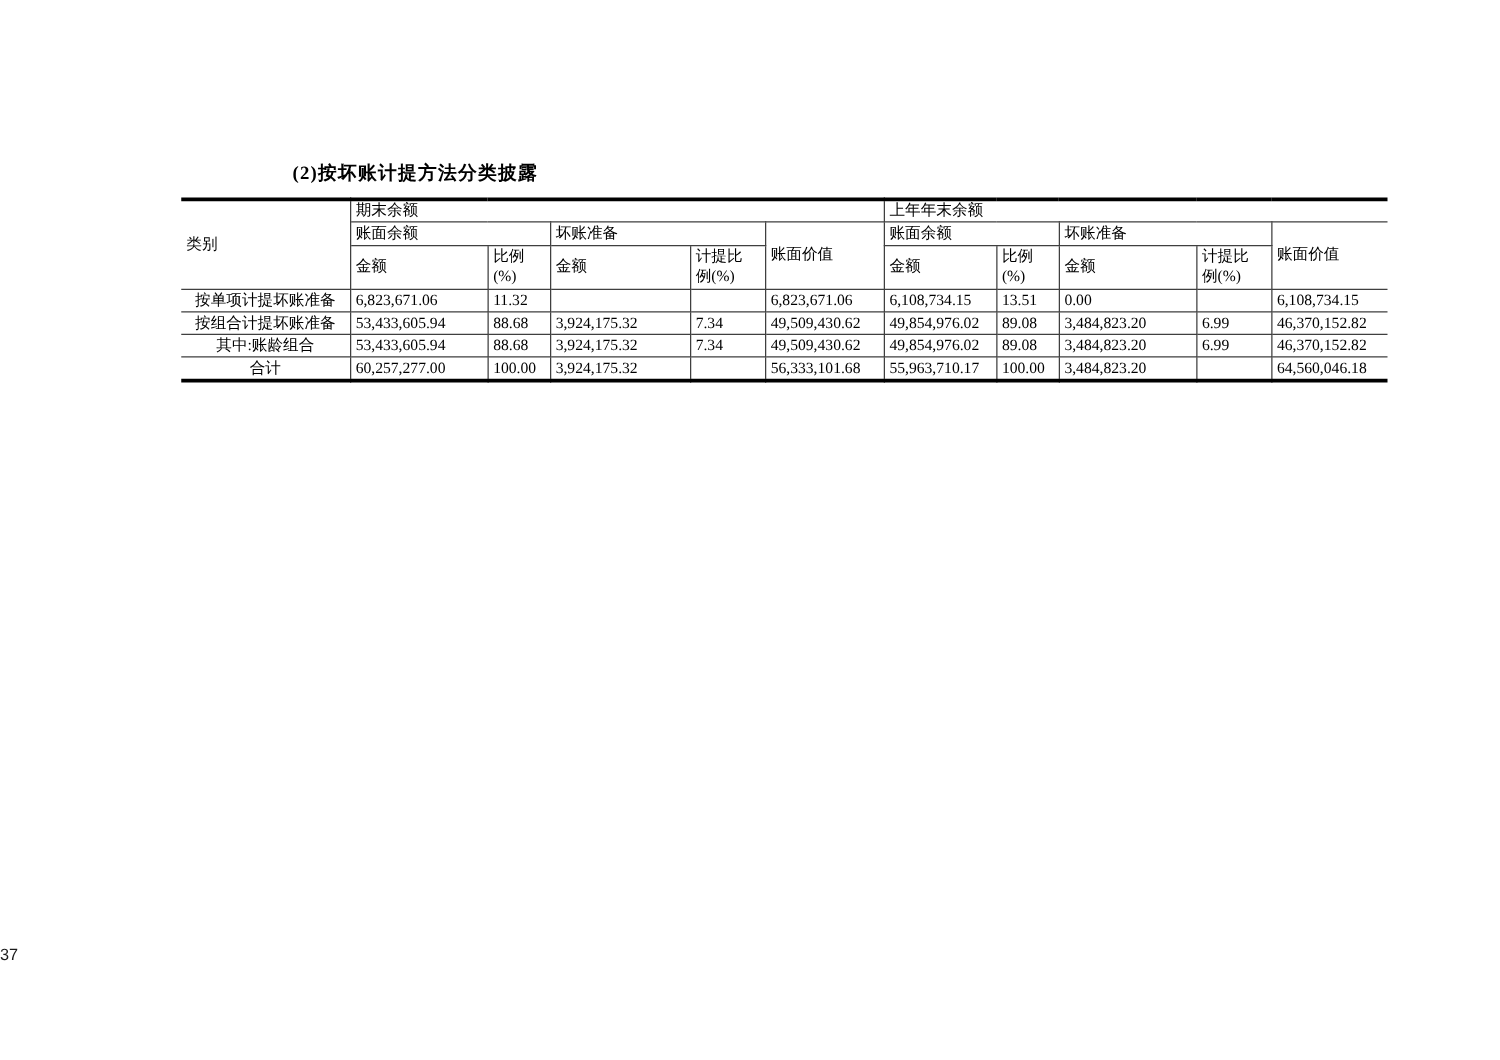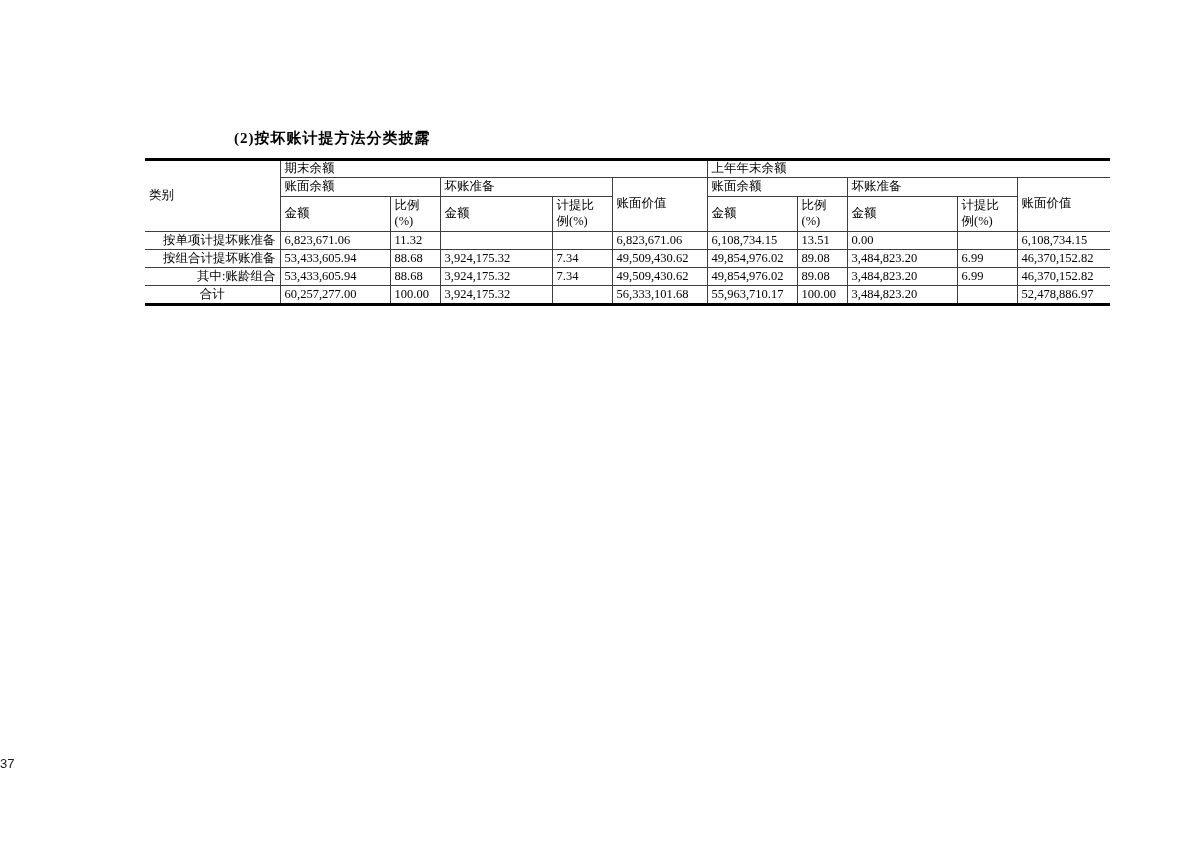--- a/index.html
+++ b/index.html
@@ -28,21 +28,21 @@
     vertical-align:middle;
   }
   .tbl thead th { text-align:left; line-height:1.25; }
   .tbl thead th:first-child, .tbl tbody td:first-child { border-left:0; }
   .tbl thead th:last-child,  .tbl tbody td:last-child  { border-right:0; }
   tr.hr1 { height:17px; }
   tr.hr2 { height:19px; }
   tr.hr3 { height:35px; }
   .tbl tbody tr { height:17px; }
   td.num    { text-align:left; }
-  td.label  { text-align:right; }
+  td.label  { text-align:center; }
   td.center { text-align:center; }
   .page-number {
     position:absolute; top:756px; left:0; width:1200px; text-align:left;
     font-family:"Liberation Sans","DejaVu Sans",sans-serif;
     font-size:13px; color:#1a1a1a;
   }
 </style>
 </head>
 <body>
 
@@ -146,21 +146,21 @@
           <td class="center">合计</td>
           <td class="num">60,257,277.00</td>
           <td class="num">100.00</td>
           <td class="num">3,924,175.32</td>
           <td class="num"></td>
           <td class="num">56,333,101.68</td>
           <td class="num">55,963,710.17</td>
           <td class="num">100.00</td>
           <td class="num">3,484,823.20</td>
           <td class="num"></td>
-          <td class="num">52,478,886.97</td>
+          <td class="num">64,560,046.18</td>
         </tr>
       </tbody>
     </table>
   </div>
 
   <div class="page-number">37</div>
 
 </div>
 
 </body></html>

